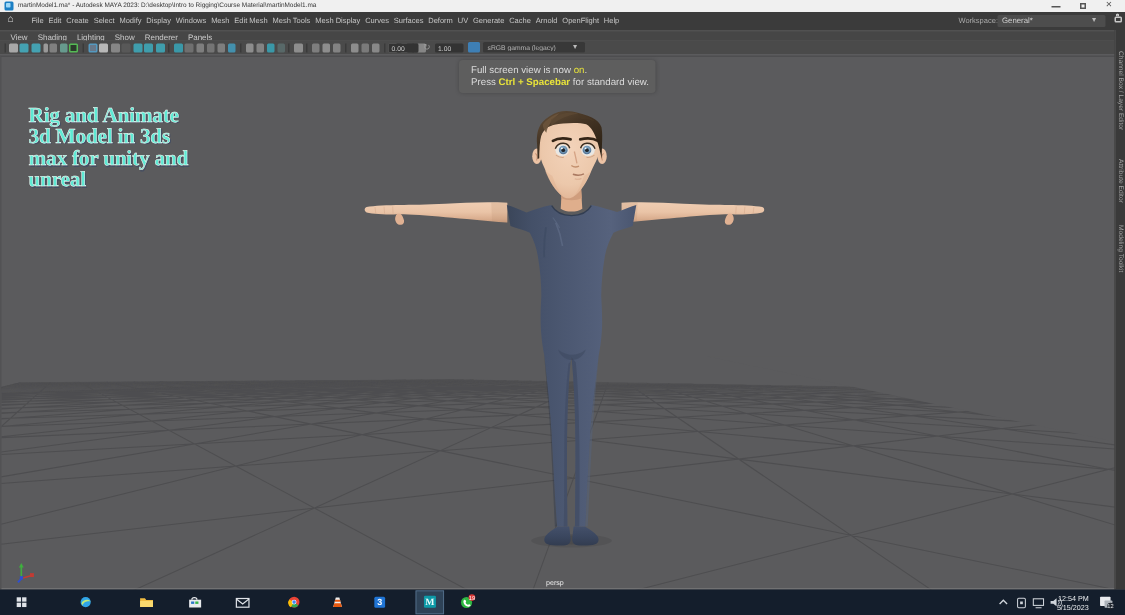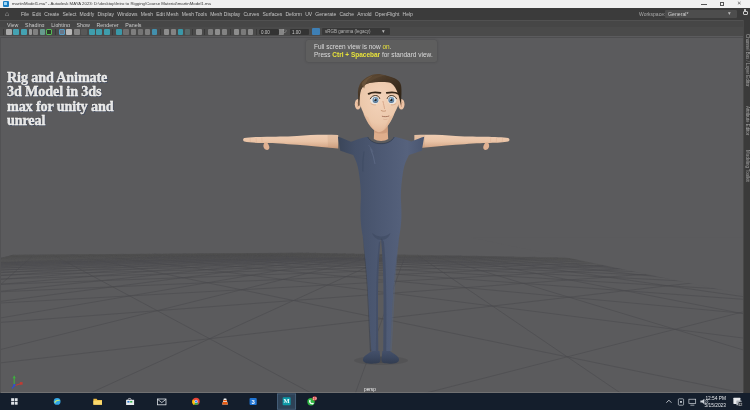--- a/index.html
+++ b/index.html
@@ -163,21 +163,21 @@
 <path d="M390.0,103.4 C391.7,103.6 393.8,103.1 395.3,101.9" stroke="#c79a7c" stroke-width="0.7" fill="none" opacity="0.8"></path>
 
 <path d="M381.9,99.5 C382.7,103 383.3,105.5 383.6,107.4" stroke="#d5a385" stroke-width="0.9" fill="none"></path>
 <path d="M379.9,108.8 C381.2,109.8 383.4,110 385,109.2" stroke="#c3916f" stroke-width="0.9" fill="none"></path>
 <path d="M380.9,114.7 C383.2,115.4 386.4,115.3 388.3,114.4" stroke="#aa7961" stroke-width="1" fill="none"></path>
 <path d="M382.2,117.6 C383.6,118.2 385.4,118.1 386.6,117.5" stroke="#d3a285" stroke-width="0.7" fill="none" opacity="0.7"></path>
 </g>
   </svg>
   <div class="abs" style="left:0;top:354px;width:750px;height:1.4px;background:#78787a;opacity:0.75"></div>
 
-  <div class="abs" style="left:6px;top:32px;width:200px;font-family:'Liberation Serif',serif;font-weight:bold;font-size:14.2px;line-height:14.6px;letter-spacing:-0.15px;color:#e5e5e5;text-shadow:0.8px 1px 0 rgba(45,65,105,0.5);-webkit-text-stroke:0.3px #fcfcf9">Rig and Animate<br>3d Model in 3ds<br>max for unity and<br>unreal</div>
+  <div class="abs" style="left:18px;top:32px;width:200px;font-family:'Liberation Serif',serif;font-weight:bold;font-size:14.2px;line-height:14.6px;letter-spacing:-0.15px;color:#5eead4;text-shadow:0.8px 1px 0 rgba(45,65,105,0.5);-webkit-text-stroke:0.3px #fcfcf9">Rig and Animate<br>3d Model in 3ds<br>max for unity and<br>unreal</div>
 
   <div class="abs" style="left:305px;top:2.8px;width:131px;height:21.3px;background:#5e5e5e;border-radius:2.5px;box-shadow:0 0 3px rgba(0,0,0,0.22)">
     <div class="abs sc" style="left:8px;top:2.5px;font-size:12px;color:#dcdcdc;transform:scale(0.54)">Full screen view is now <span style="color:#e8e33a">on</span>.</div>
     <div class="abs sc" style="left:8px;top:10.5px;font-size:12px;color:#dcdcdc;transform:scale(0.54)">Press <span style="color:#e8e33a;font-weight:bold">Ctrl + Spacebar</span> for standard view.</div>
   </div>
 
   <div class="abs sc" style="left:362.5px;top:348.8px;font-size:9.5px;color:#ececec;transform:scale(0.5)">persp</div>
 </div>
 
 <div class="abs" style="left:742.5px;top:19.5px;width:7.5px;height:373.4px;background:#3a3a3a;border-left:0.5px solid #484848">

